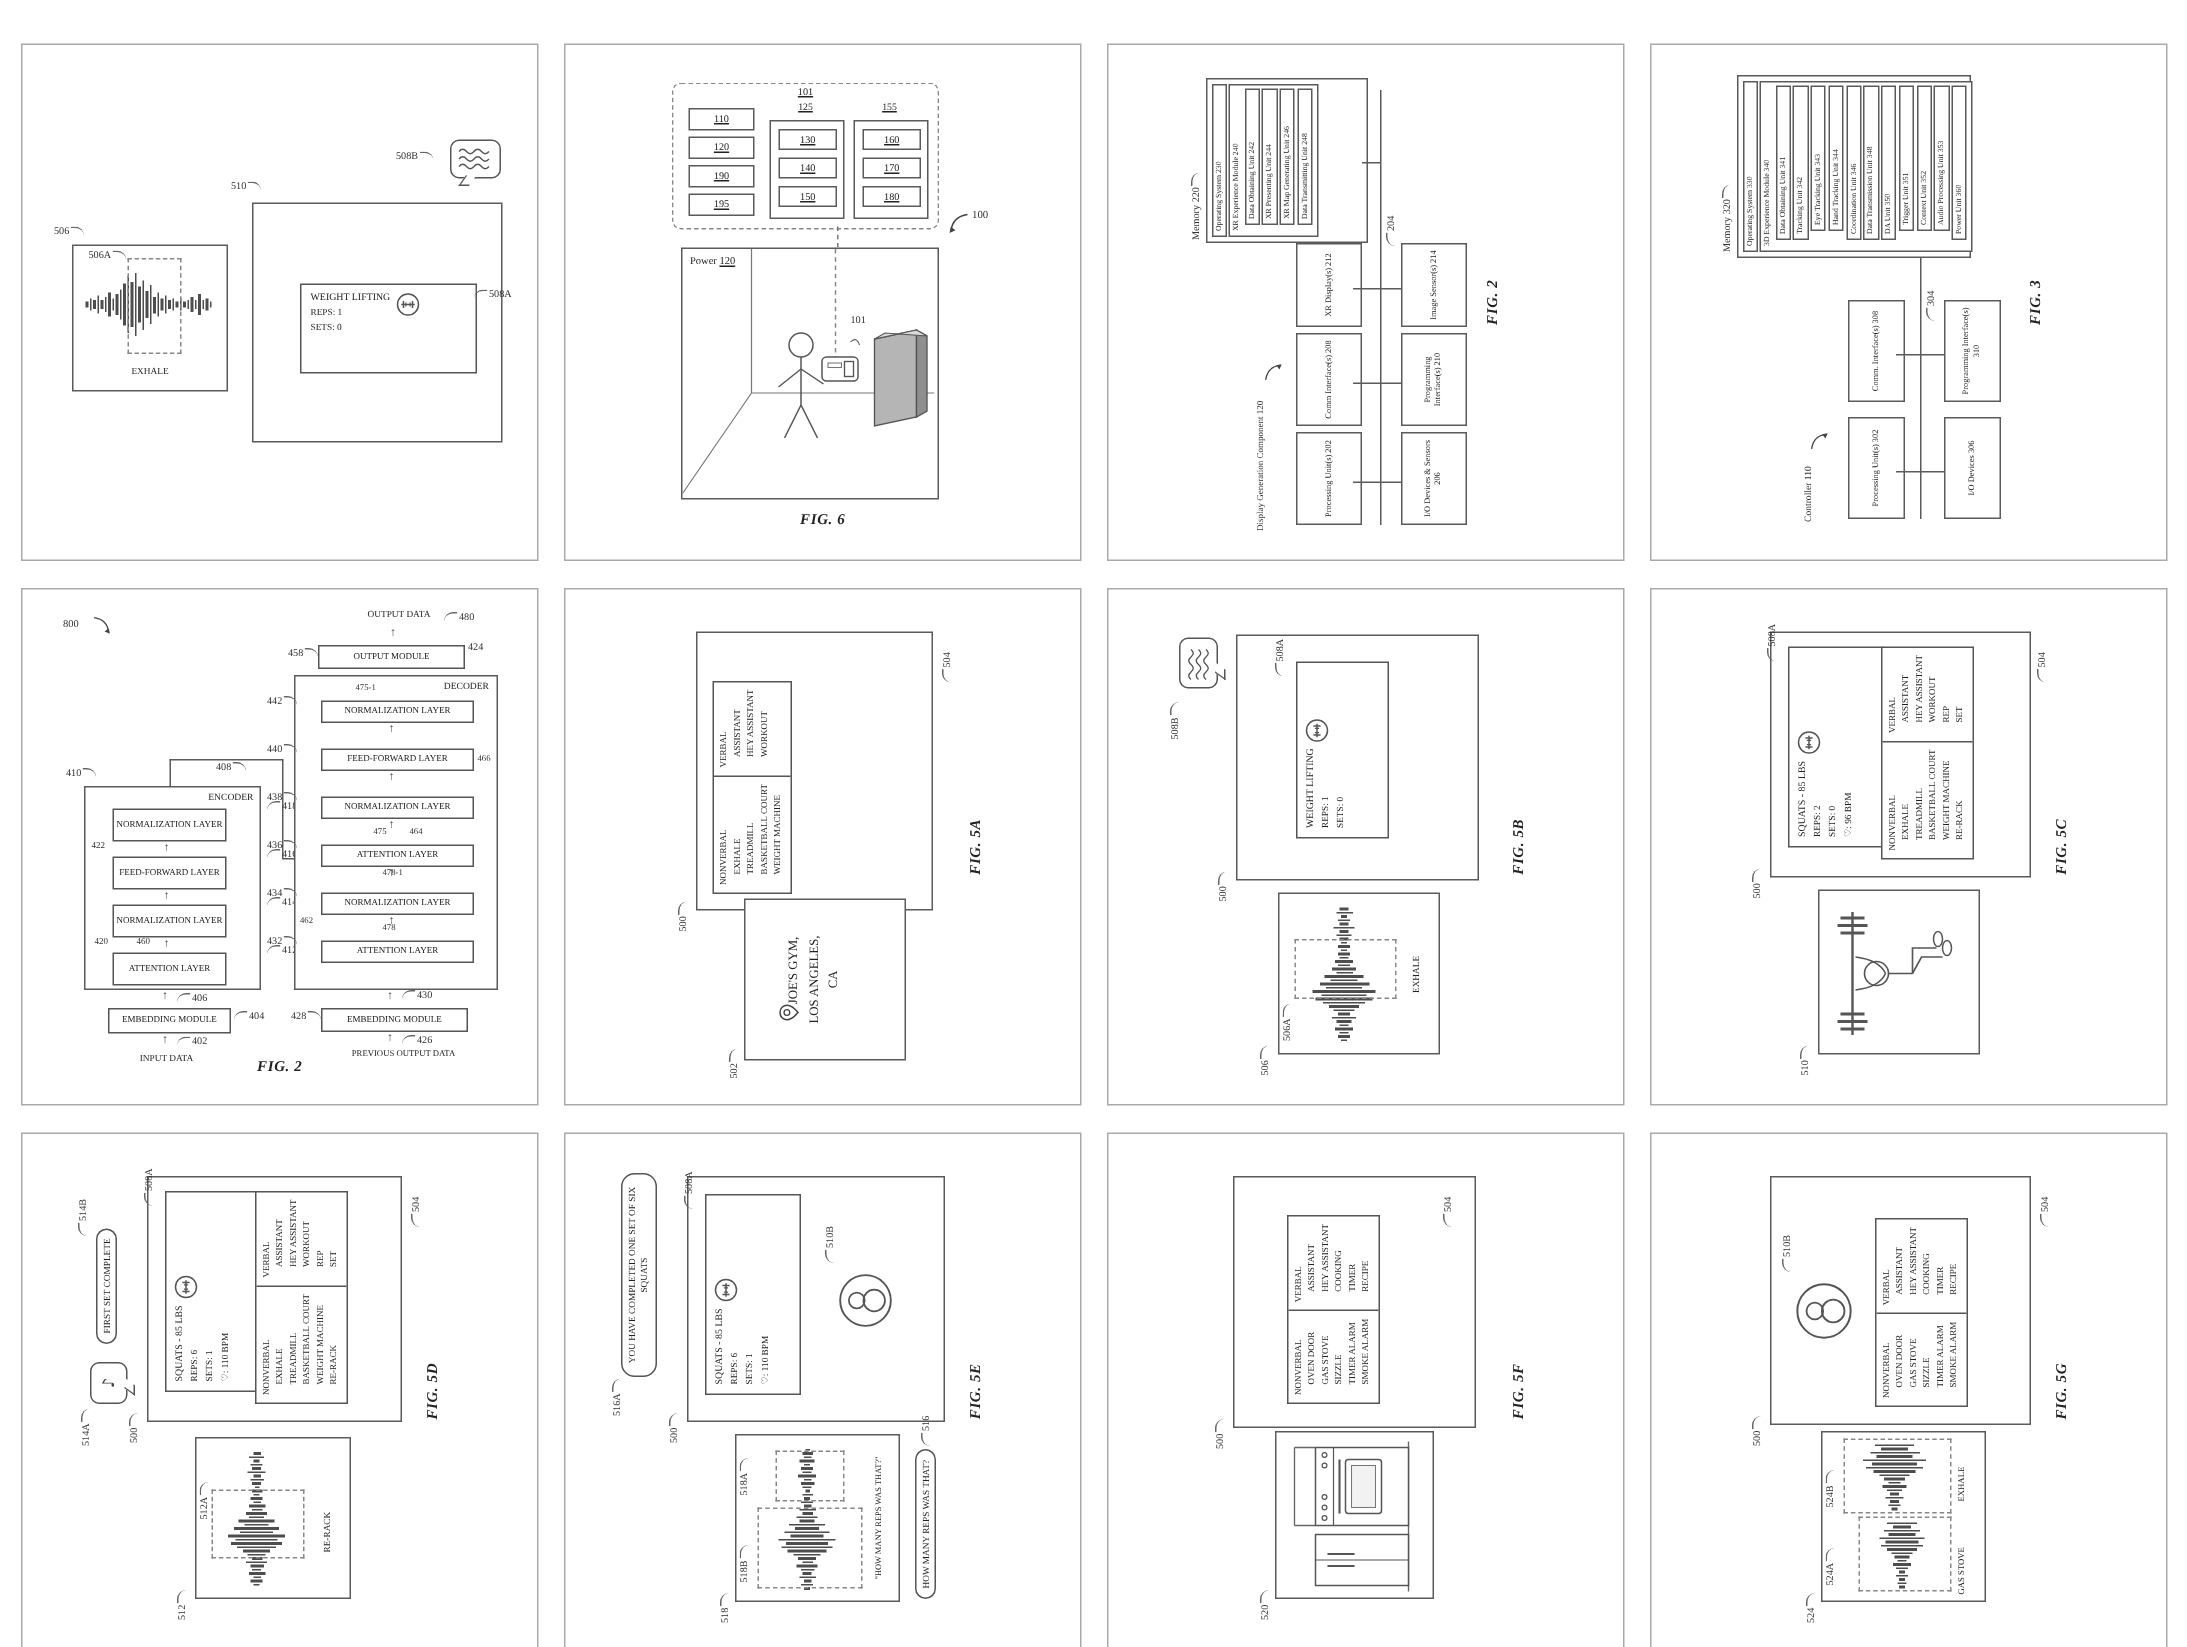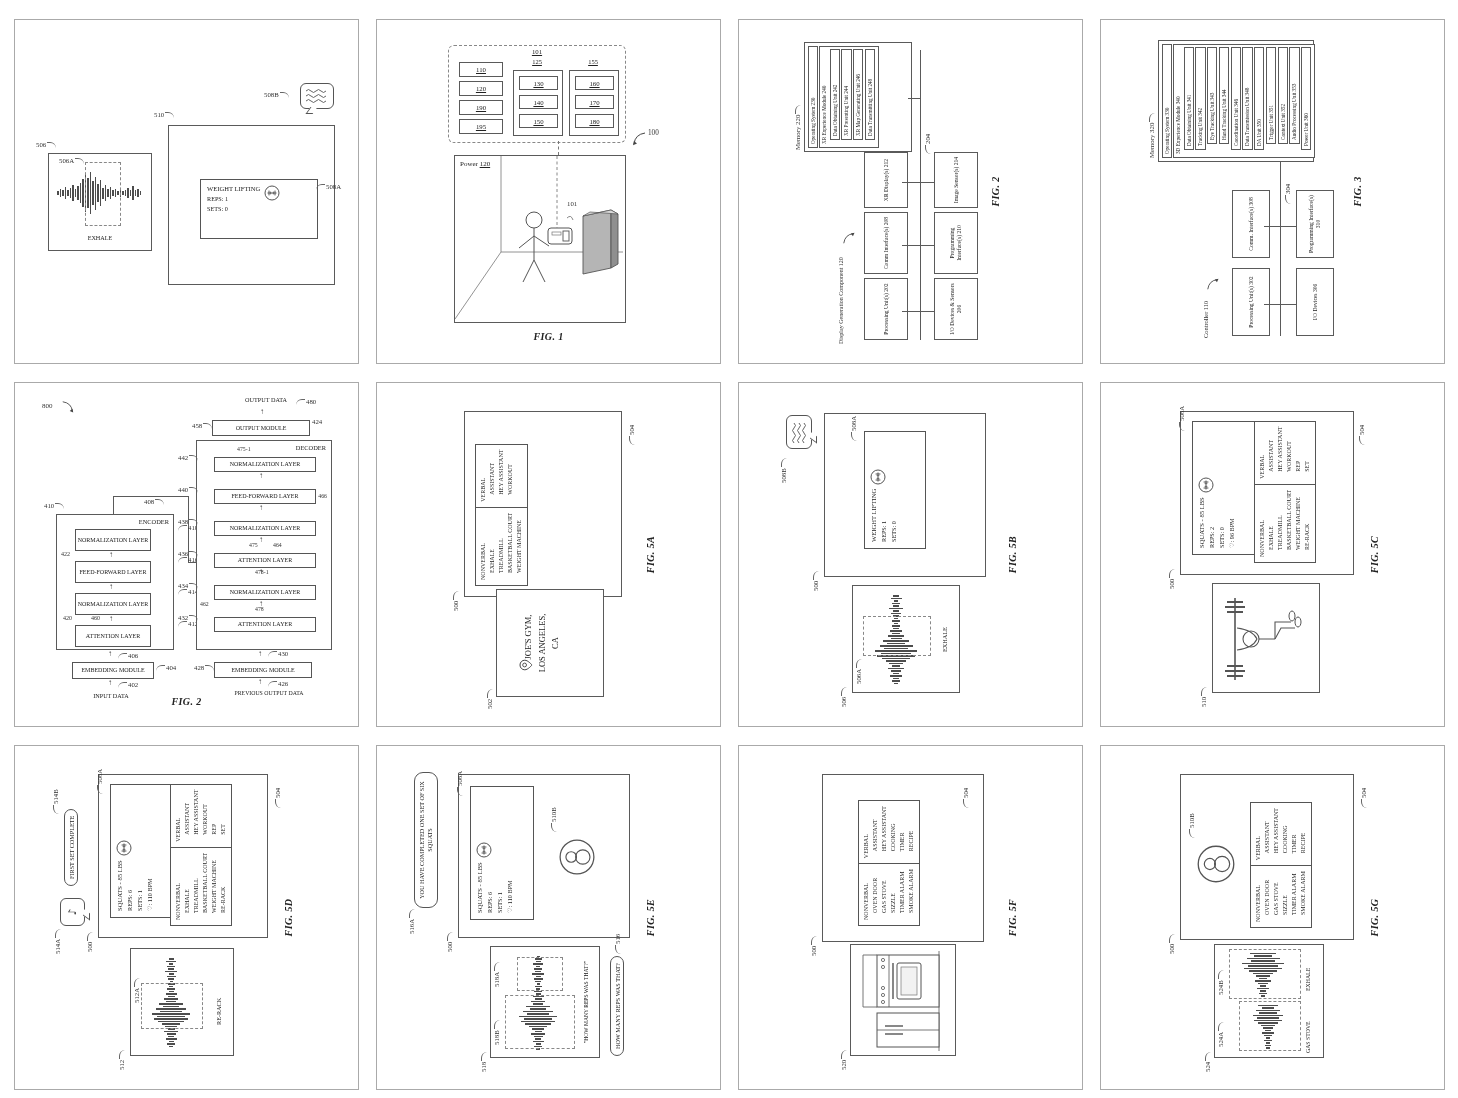--- a/index.html
+++ b/index.html
@@ -1,17 +1,17 @@
 <!DOCTYPE html>
 <html><head>
 <meta charset="utf-8">
 <style>
 html,body{margin:0;padding:0}
 body{width:1458px;height:1098px;background:#fff;font-family:"Liberation Serif",serif;color:#222;position:relative;overflow:hidden}
-.grid{position:absolute;inset:0;display:grid;grid-template-columns:repeat(4,345px);grid-template-rows:repeat(3,345px);column-gap:17px;row-gap:18px;padding:19px 14px}
+.grid{position:absolute;inset:0;display:grid;grid-template-columns:repeat(4,345px);grid-template-rows:repeat(3,345px);column-gap:17px;row-gap:18px;padding:29px 14px}
 .card{position:relative;border:1px solid #aaa;background:#fff}
 .inner{position:absolute;inset:13px}
 .rot{transform:rotate(-90deg)}
 .box{position:absolute;border:1.2px solid #5a5a5a;background:#fff}
 .ref{position:absolute;font-size:6.8px;color:#333;white-space:nowrap}
 .u{text-decoration:underline}
 .curl{display:inline-block;width:9px;height:5px;border-top:1px solid #666;border-top-right-radius:8px;vertical-align:middle;margin-left:1px}
 .curlL{display:inline-block;width:9px;height:5px;border-top:1px solid #666;border-top-left-radius:8px;vertical-align:middle;margin-right:1px}
 .figcap{position:absolute;left:0;right:0;text-align:center;font-style:italic;font-weight:bold;font-size:10px;letter-spacing:.4px;color:#222}
 .numbox{position:absolute;border:1px solid #5a5a5a;font-size:6.8px;display:flex;align-items:center;justify-content:center;background:#fff}
@@ -184,21 +184,21 @@
           <rect x="93" y="72" width="24" height="16" rx="3" fill="#fff" stroke="#555" stroke-width="1"></rect>
           <rect x="97" y="76" width="9" height="3" fill="none" stroke="#777" stroke-width="0.7"></rect>
           <rect x="108" y="75" width="6" height="10" fill="none" stroke="#555" stroke-width="0.9"></rect>
           <polygon points="128,60 156,54 156,112 128,118" fill="#b5b5b5" stroke="#555" stroke-width="0.9"></polygon>
           <polygon points="156,54 163,58 163,108 156,112" fill="#8f8f8f" stroke="#555" stroke-width="0.9"></polygon>
           <polygon points="128,60 135,56 163,58 156,54" fill="#d9d9d9" stroke="#555" stroke-width="0.7"></polygon>
           <path d="M112 62 q4 -4 6 2" fill="none" stroke="#555" stroke-width="0.7"></path>
         </svg>
         <span class="ref" style="left:112px;top:44px">101</span>
       </div>
-      <div class="figcap" style="top:298px">FIG. 1</div>
+      <div class="figcap" style="top:298px">FIG. 6</div>
     </div>
   </div>
 
   <div class="card">
     <div class="inner rot">
       <span class="ref" style="left:6px;top:86px;font-size:6px">Display Generation Component 120</span>
       <svg style="position:absolute;left:104px;top:90px" width="16" height="14">
           <use href="#sym-arc"></use>
         </svg>
       <span class="ref" style="left:200px;top:42px"><span>Memory 220</span><span class="curl"></span></span>

